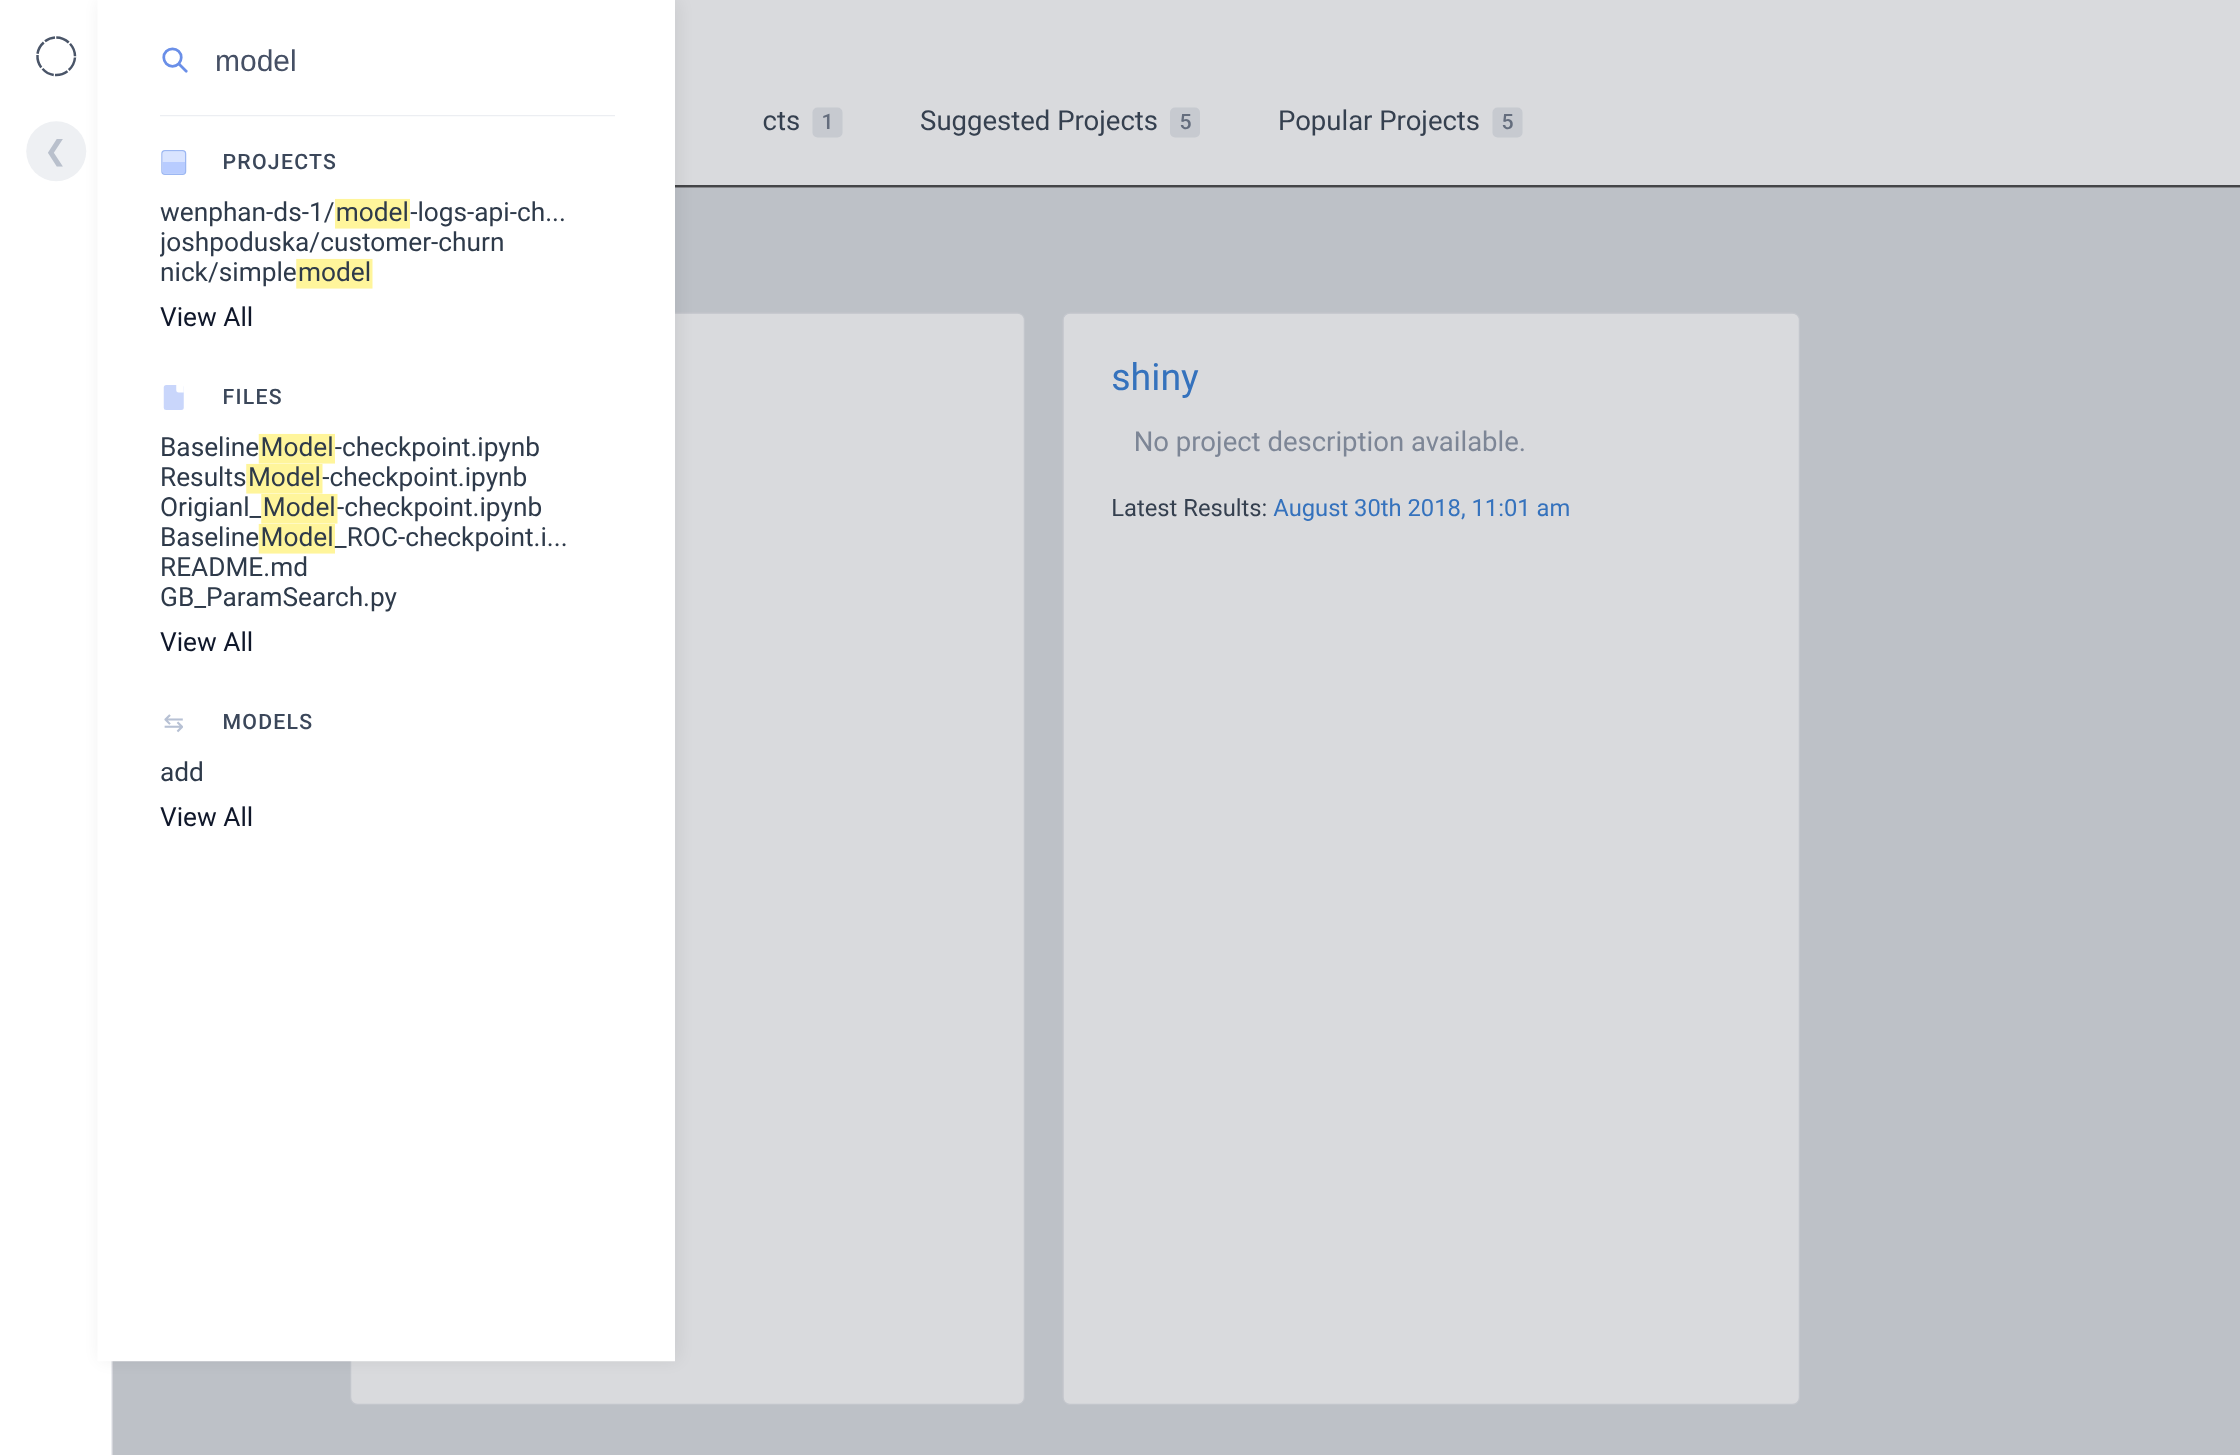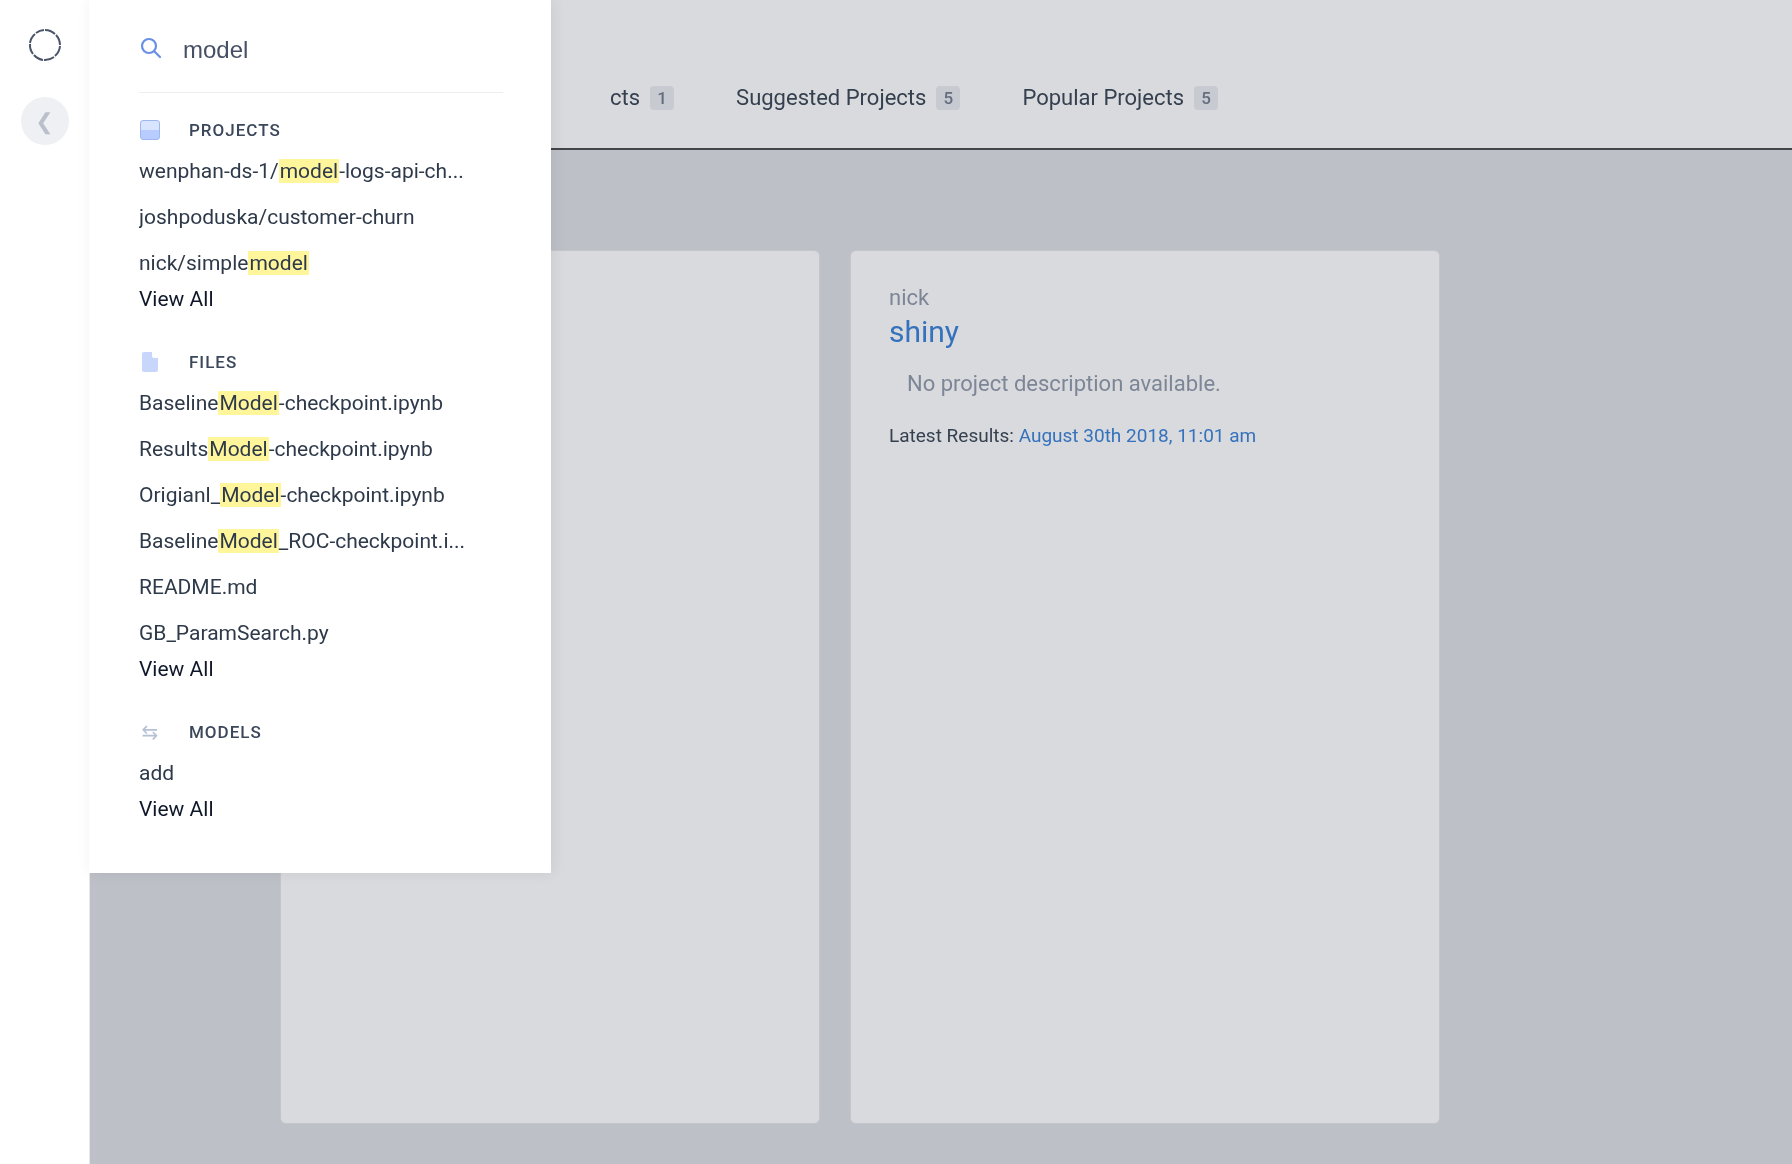--- a/index.html
+++ b/index.html
@@ -119,23 +119,23 @@
   
   .dim {
     position: absolute;
     top: 0; left: 90px; right: 0; bottom: 0;
     background: rgba(80, 88, 100, 0.22);
     pointer-events: none;
   }
   
   .search-panel {
     position: absolute;
-    top: 0; left: 89px;
+    top: 0; left: 78px;
     width: 462px;
-    height: 873px;
+    height: 1089px;
     background: #ffffff;
     box-shadow: 2px 0 14px rgba(0,0,0,0.07);
     padding: 36px 48px 20px 50px;
     overflow: hidden;
   }
   .search-row {
     display: flex;
     align-items: center;
     gap: 20px;
     padding-bottom: 28px;
@@ -163,21 +163,21 @@
   .section-header .sh-icon {
     width: 22px; height: 22px;
     display: inline-flex; align-items: center; justify-content: center;
   }
   .section-header .sh-label {
     font-size: 17px;
     letter-spacing: 1px;
     color: #3b475a;
     font-weight: 500;
   }
-  .result-list { display: flex; flex-direction: column; gap: 22px; }
+  .result-list { display: flex; flex-direction: column; gap: 0; }
   .result-item {
     font-size: 21px;
     color: #2e3a4a;
     white-space: nowrap;
     overflow: hidden;
     text-overflow: ellipsis;
     cursor: pointer;
   }
   mark.hl {
     background: #fff59b;
@@ -254,21 +254,20 @@
       </div>
       <div class="tab">
         <span>Popular Projects</span>
         <span class="count-badge">5</span>
       </div>
     </div>
 
     <div class="content">
       <div class="card left-card"></div>
       <div class="card">
-        <div class="owner">nick</div>
         <div class="title">shiny</div>
         <div class="desc">No project description available.</div>
         <div class="latest">
           <span>Latest Results: </span><span class="ts">August 30th 2018, 11:01 am</span>
         </div>
       </div>
     </div>
 
   </div>
 

